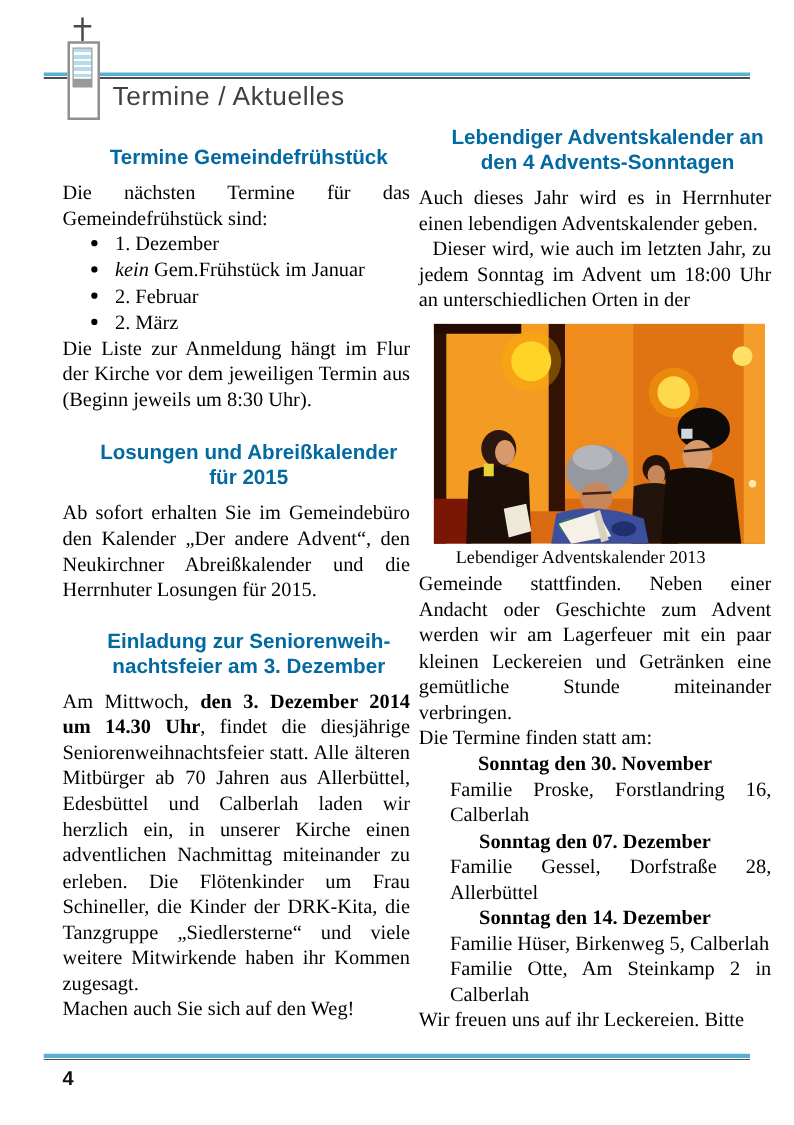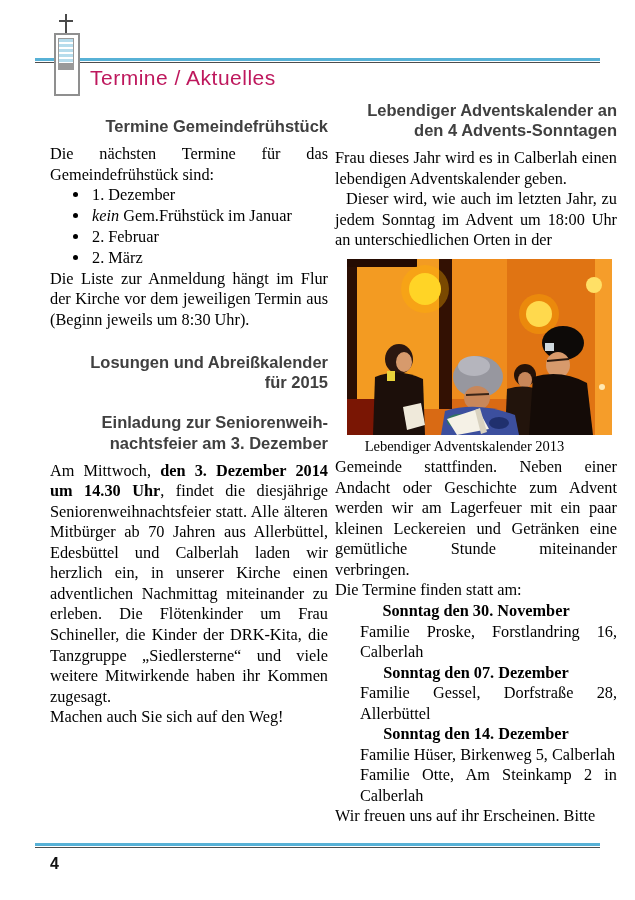--- a/index.html
+++ b/index.html
@@ -21,30 +21,30 @@
   .tower-window{
     position:absolute;left:2px;top:3px;width:14px;height:24px;border:1px solid #9a9a9a;
     background:repeating-linear-gradient(to bottom,#b6dcec 0 3px,#ffffff 3px 5px);
   }
   .tower-sill{position:absolute;left:2px;top:29px;width:16px;height:6px;background:#9a9a9a;}
   .cross-v{position:absolute;left:65px;top:14px;width:2px;height:21px;background:#4a4a4a;z-index:3;}
   .cross-h{position:absolute;left:59px;top:20px;width:14px;height:2px;background:#4a4a4a;z-index:3;}
   .page-title{
     position:absolute;left:90px;top:66px;
     font-family:"Liberation Sans","DejaVu Sans",sans-serif;
-    font-size:21px;letter-spacing:0.5px;color:#be185d;z-index:3;
+    font-size:21px;letter-spacing:0.5px;color:#404040;z-index:3;
   }
   
   .col{position:absolute;font-size:16.3px;line-height:1.26;text-align:justify;}
   #col-left{left:50px;top:116px;width:278px;}
   #col-right{left:335px;top:100px;width:282px;}
   .sec-heading{
     font-family:"Liberation Sans","DejaVu Sans",sans-serif;
-    font-weight:bold;font-size:16.5px;line-height:1.22;color:#404040;
-    margin:0 0 8px 0;padding-left:20px;text-align:right;
+    font-weight:bold;font-size:16.5px;line-height:1.22;color:#0369a1;
+    margin:0 0 8px 0;padding-left:20px;text-align:center;
   }
   .mt1{margin-top:22px;}
   .mt2{margin-top:20px;}
   p{margin:0;}
   .bold{font-weight:bold;}
   .italic{font-style:italic;}
   ul.bullets{margin:0;padding:0 0 0 40px;text-align:left;list-style:disc;}
   ul.bullets li{line-height:1.28;padding-left:2px;}
   .indent-first{text-indent:11px;}
   
@@ -84,37 +84,38 @@
     <li><span class="italic">kein</span><span> Gem.Frühstück im Januar</span></li>
     <li>2. Februar</li>
     <li>2. März</li>
   </ul>
   <p>Die Liste zur Anmeldung hängt im Flur der Kirche vor dem jeweiligen Termin aus (Beginn jeweils um 8:30 Uhr).</p>
 
   <h2 class="sec-heading mt1">
     <span>Losungen und Abreißkalender</span><br>
     <span>für 2015</span>
   </h2>
+  <p>Ab sofort erhalten Sie im Gemeindebüro den Kalender „Der andere Advent“, den Neukirchner Abreißkalender und die Herrnhuter Losungen für 2015.</p>
 
   <h2 class="sec-heading mt2">
     <span>Einladung zur Seniorenweih-</span><br>
     <span>nachtsfeier am 3. Dezember</span>
   </h2>
   <p><span>Am Mittwoch, </span><span class="bold">den 3. Dezember 2014 um 14.30 Uhr</span><span>, findet die diesjährige Seniorenweihnachtsfeier statt. Alle älteren Mitbürger ab 70 Jahren aus Allerbüttel, Edesbüttel und Calberlah laden wir herzlich ein, in unserer Kirche einen adventlichen Nachmittag miteinander zu erleben. Die Flötenkinder um Frau Schineller, die Kinder der DRK-Kita, die Tanzgruppe „Siedlersterne“ und viele weitere Mitwirkende haben ihr Kommen zugesagt.</span></p>
   <p>Machen auch Sie sich auf den Weg!</p>
 
 </div>
 
 <div class="col" id="col-right">
 
   <h2 class="sec-heading">
     <span>Lebendiger Adventskalender an</span><br>
     <span>den 4 Advents-Sonntagen</span>
   </h2>
-  <p>Frau dieses Jahr wird es in Calberlah einen lebendigen Adventskalender geben.</p>
+  <p>Auch dieses Jahr wird es in Herrnhuter einen lebendigen Adventskalender geben.</p>
   <p class="indent-first">Dieser wird, wie auch im letzten Jahr, zu jedem Sonntag im Advent um 18:00 Uhr an unterschiedlichen Orten in der</p>
 
   <figure>
     <svg class="photo-frame" viewBox="0 0 265 176" role="img">
 
       <rect x="0" y="0" width="265" height="176" fill="#d96a14"></rect>
       <rect x="10" y="0" width="82" height="150" fill="#f39b22"></rect>
       <rect x="105" y="0" width="55" height="140" fill="#ef8c1d"></rect>
       <rect x="160" y="0" width="105" height="176" fill="#e07413"></rect>
       <rect x="248" y="0" width="17" height="176" fill="#f59d2a"></rect>
@@ -172,18 +173,18 @@
     <div class="sched-host">Familie Gessel, Dorfstraße 28, Allerbüttel</div>
   </div>
   <div>
     <div class="sched-day">Sonntag den 14. Dezember</div>
     <div class="sched-host">Familie Hüser, Birkenweg 5, Calberlah</div>
   </div>
   <div>
     <div class="sched-host">Familie Otte, Am Steinkamp 2 in Calberlah</div>
   </div>
 
-  <p style="text-align:left;">Wir freuen uns auf ihr Erscheinen. Bitte</p>
+  <p style="text-align:left;">Wir freuen uns auf ihr Leckereien. Bitte</p>
 
 </div>
 
 <div class="rule" id="rule-bottom"></div>
 <div class="page-number">4</div>
 
 </body></html>

